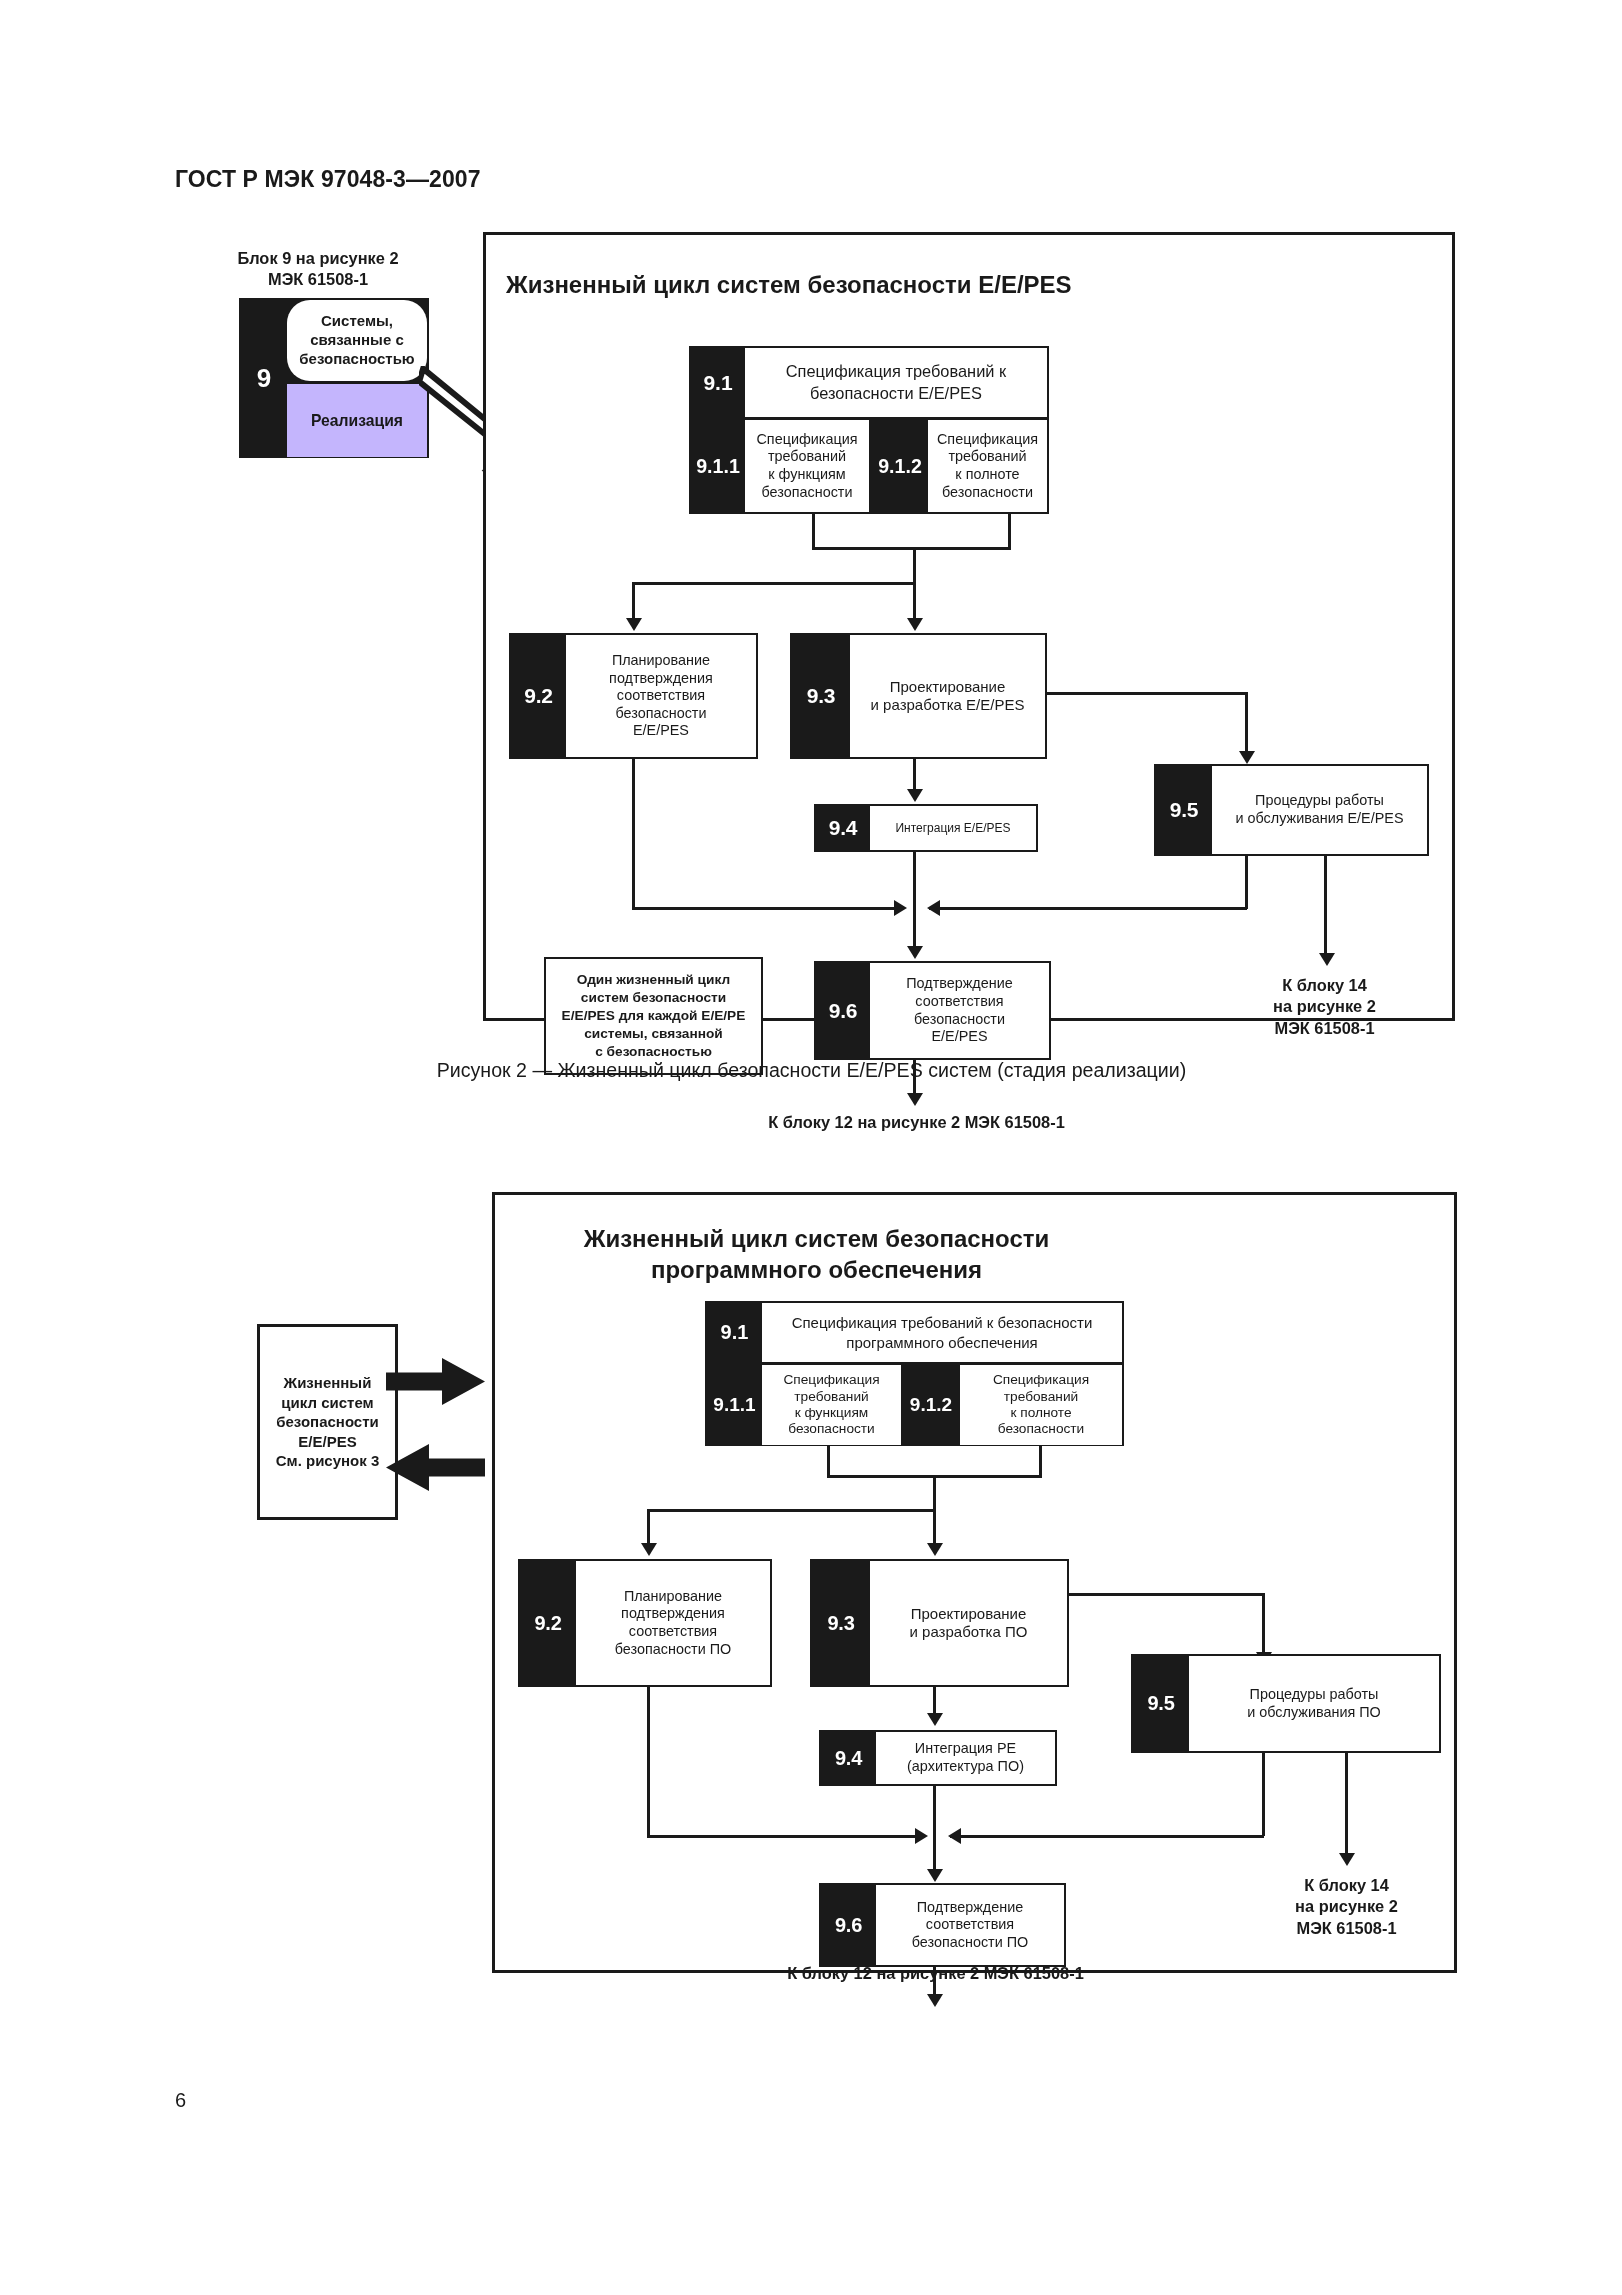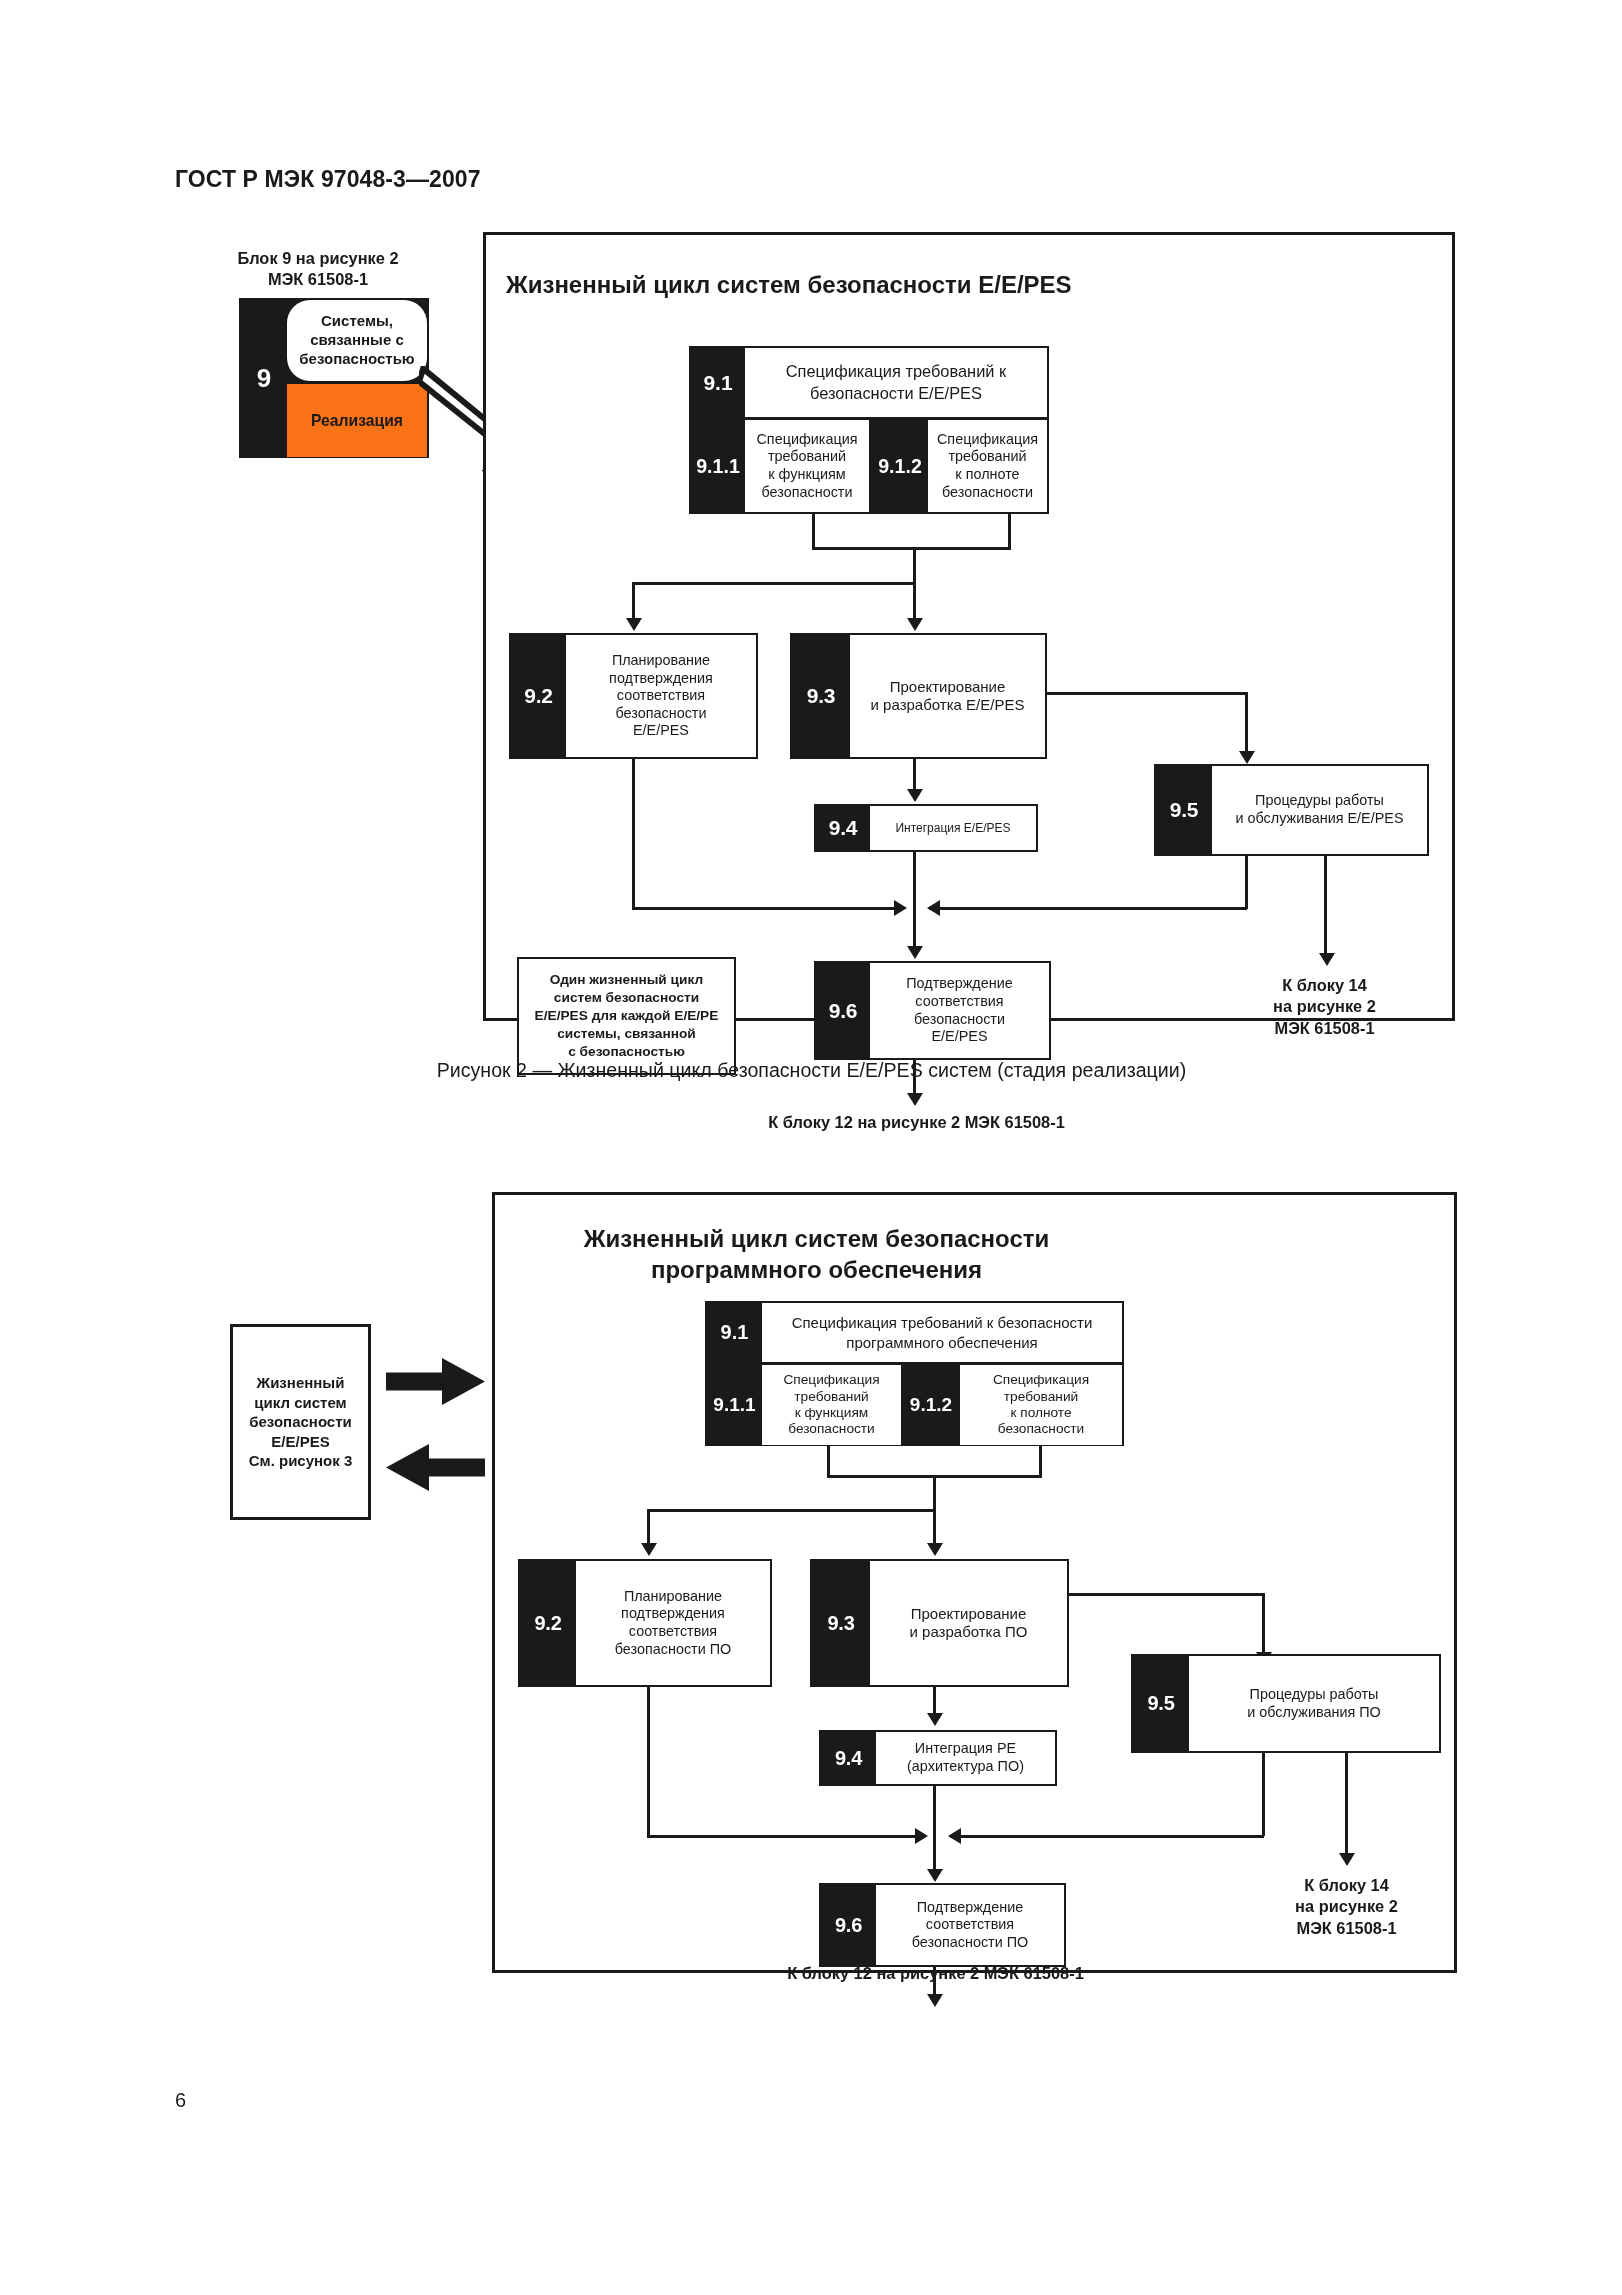--- a/index.html
+++ b/index.html
@@ -78,20 +78,21 @@
     white-space: pre-line;
     padding: 2.6px 3.9px;
   }
 
   
   .wbox {
     background:#fff; border: 2.6px solid #1a1a1a;
     display:flex; align-items:center; justify-content:center;
     text-align:center; line-height:1.3; white-space: pre-line;
     padding: 3.9px 5.2px;
+    margin-left: 27px;
   }
 
   
   .tlabel { text-align: center; line-height: 1.3; white-space: pre-line; }
 
   
   .hline { background: #1a1a1a; height: 2.6px; }
   .vline { background: #1a1a1a; width: 2.6px; }
   .arrow-down {
     width: 0; height: 0;
@@ -125,21 +126,21 @@
   <div class="abs doc-header">ГОСТ Р МЭК 97048-3—2007</div>
 
   <div class="abs tlabel" style="left:220px; top:248px; width:196px; font-size:16.4px; font-weight:bold;">Блок 9 на рисунке 2
 МЭК 61508-1</div>
 
   <div class="abs" style="left:239px; top:298px; width:190px; height:160px; background:#1a1a1a; border:2px solid #1a1a1a;">
     <div class="abs" style="left:0; top:0; width:46px; height:156px; background:#1a1a1a; color:#fff; font-size:26px; font-weight:bold; display:flex; align-items:center; justify-content:center;">9</div>
     <div class="abs" style="left:46px; top:0; width:140px; height:81px; background:#fff; display:flex; align-items:center; justify-content:center; text-align:center; font-size:15px; font-weight:bold; line-height:1.25; white-space:pre-line;border-radius:23px;">Системы,
 связанные с
 безопасностью</div>
-    <div class="abs" style="left:46px; top:84px; width:140px; height:73px; background:#f97316; display:flex; align-items:center; justify-content:center; text-align:center; font-size:15.7px; font-weight:bold;">Реализация</div>
+    <div class="abs" style="left:46px; top:84px; width:140px; height:73px; background:#c4b5fd; display:flex; align-items:center; justify-content:center; text-align:center; font-size:15.7px; font-weight:bold;">Реализация</div>
   </div>
 
   <div class="abs hollow-arrow" style="left:419px; top:366px;">
     <svg width="157" height="124" viewBox="0 0 240 190">
       <path d="M 6 4 L 150 122 L 176 92 L 186 176 L 104 158 L 130 128 L 0 24 Z" fill="#ffffff" stroke="#1a1a1a" stroke-width="9" stroke-linejoin="miter"></path>
     </svg>
   </div>
 
   <div class="abs fig-frame" id="frame2"></div>
 

